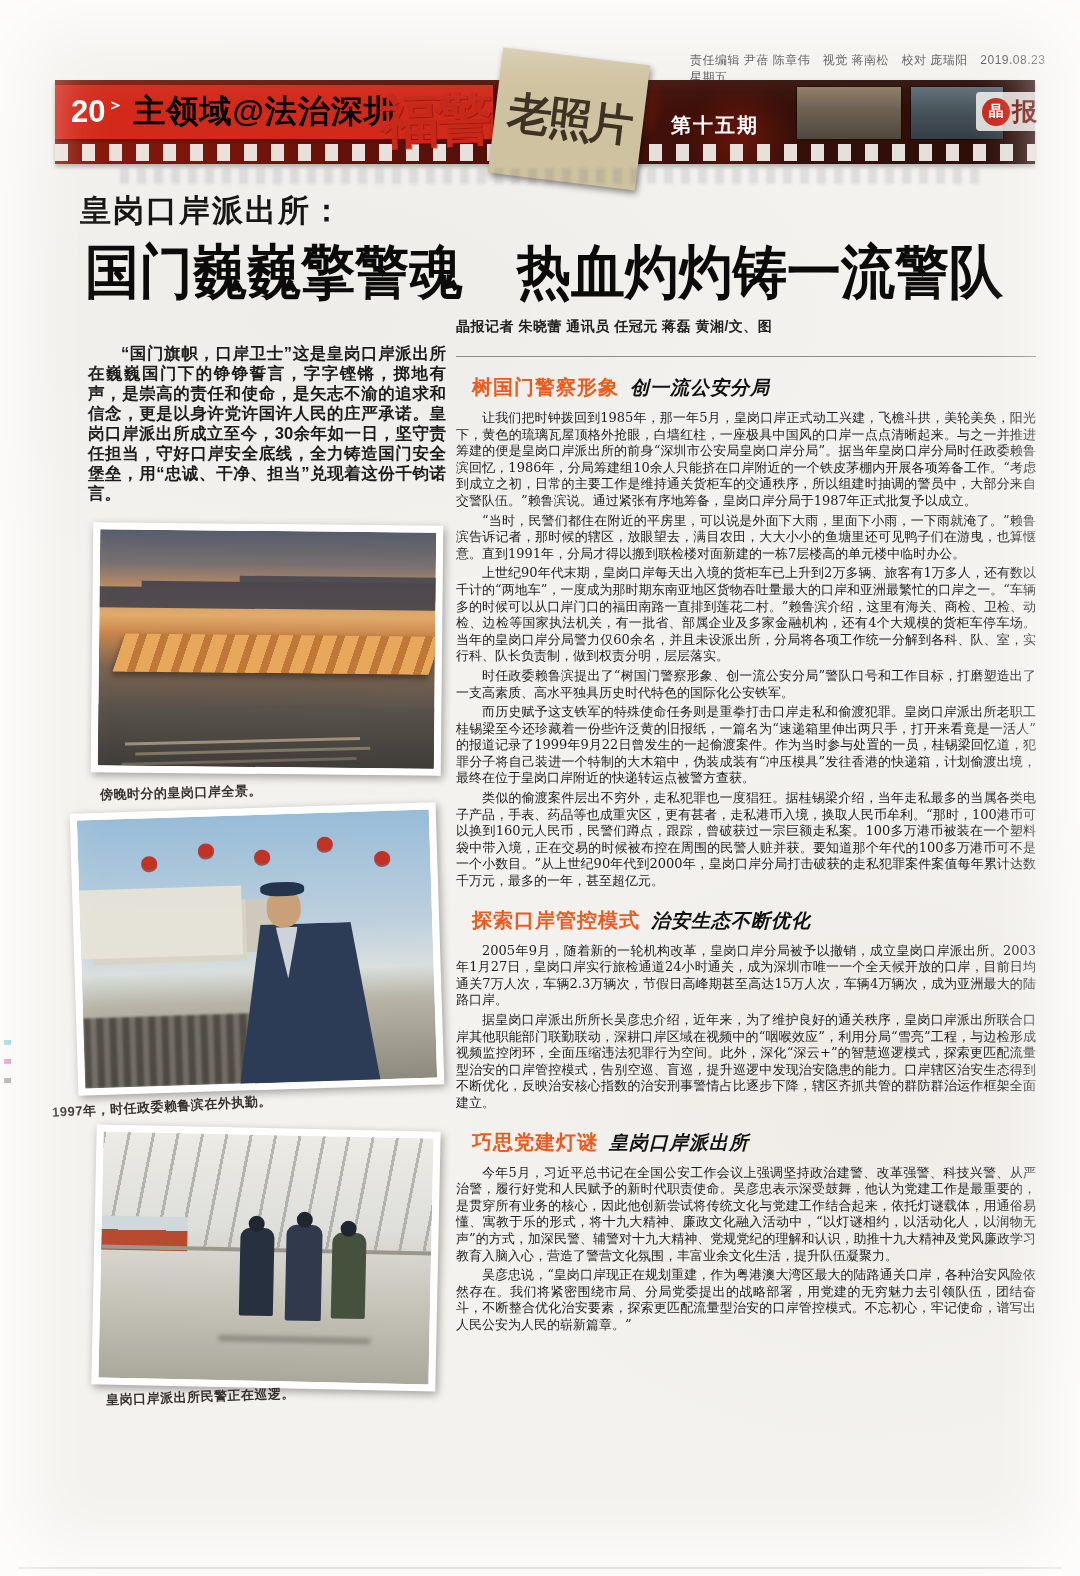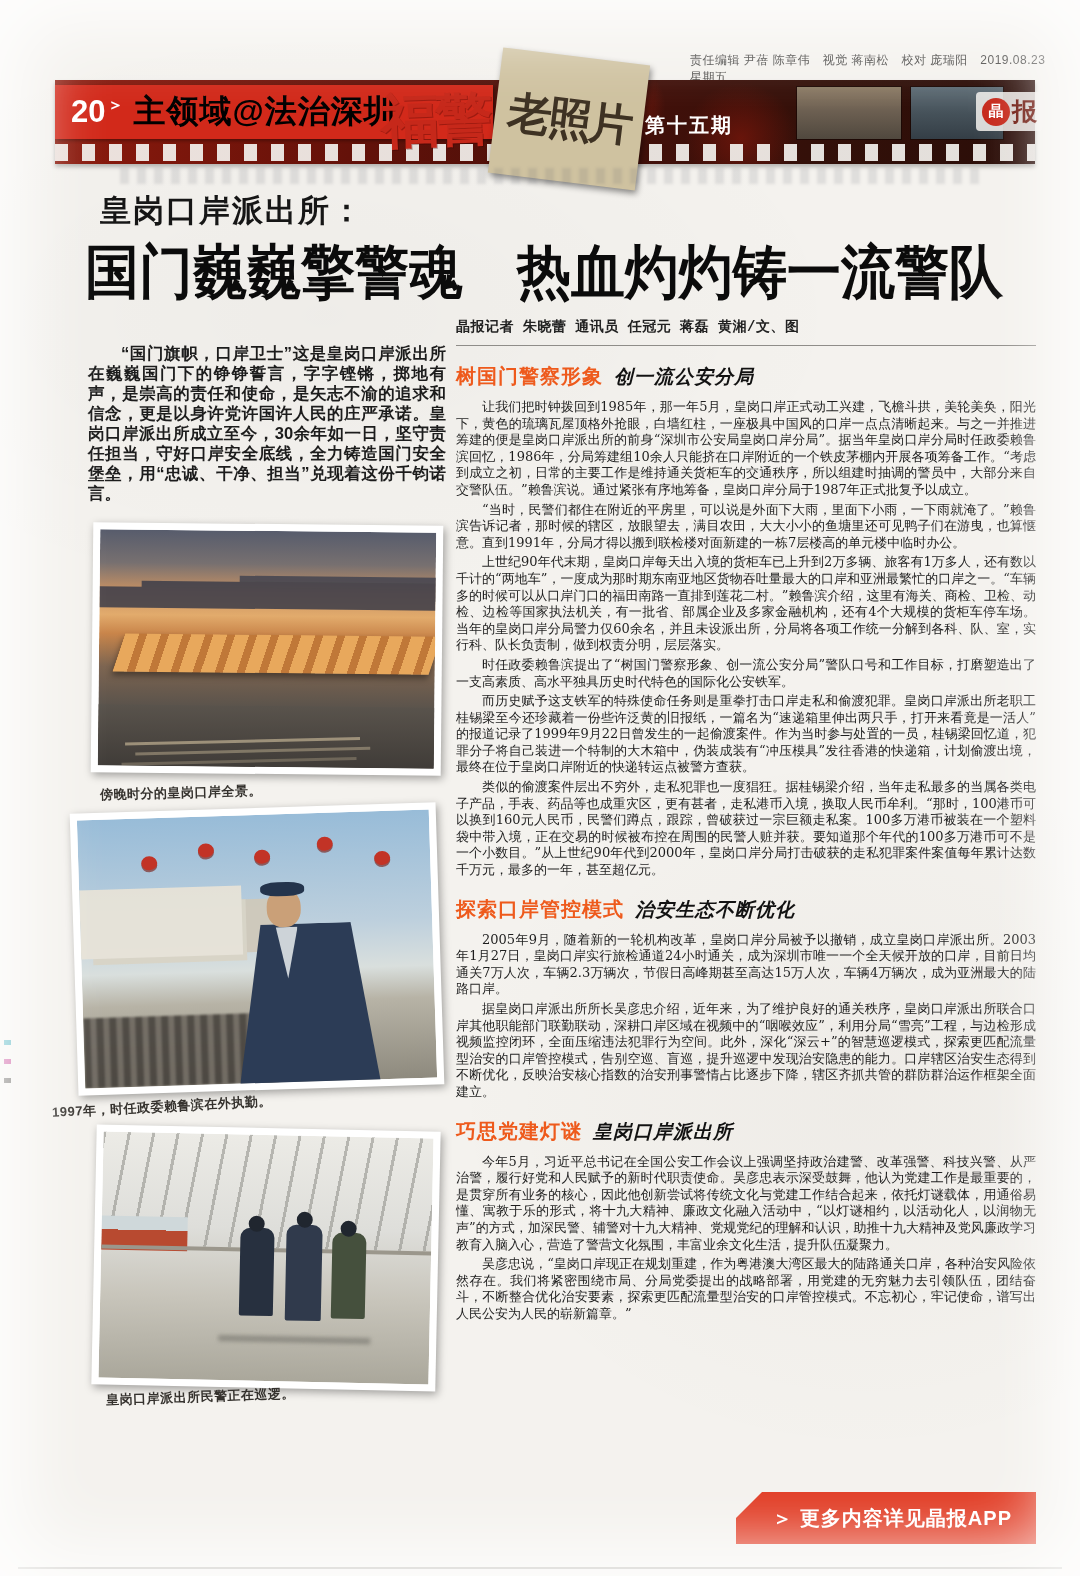--- a/index.html
+++ b/index.html
@@ -31,38 +31,38 @@
   .band-red .pgarrow { color:#fff; font-size:16px; font-weight:900; margin:0 10px 14px 2px; }
   .band-red .seclabel { color:#000000; font-size:32px; font-weight:900; letter-spacing:1px; }
   .brand-script { position:absolute; left:326px; top:2px; font-family:"DejaVu Serif", serif;
     font-size:58px; font-weight:900; color:#c6281a; transform:rotate(-2deg);
     text-shadow:1px 1px 0 rgba(60,0,0,.35); letter-spacing:-4px; }
   .brand-card { position:absolute; left:440px; top:-24px; width:148px; height:126px; background:#cfc2a0;
     transform:rotate(7deg); box-shadow:2px 3px 6px rgba(0,0,0,.45);
     display:flex; align-items:center; justify-content:center;
     font-size:44px; font-weight:900; color:#3e3223; letter-spacing:-3px;
     font-family:"DejaVu Serif", serif; }
-  .issue { position:absolute; left:590px; top:32px; color:#fff; font-size:20px; font-weight:900; letter-spacing:2px; }
+  .issue { position:absolute; left:616px; top:32px; color:#fff; font-size:20px; font-weight:900; letter-spacing:2px; }
   .film-photo { position:absolute; top:7px; height:52px; box-shadow:0 0 0 1px rgba(0,0,0,.4); }
   .fp1 { left:742px; width:104px;
     background:linear-gradient(180deg,#8d7c66 0%, #6d6052 45%, #50483e 100%); }
   .fp2 { left:856px; width:92px;
     background:linear-gradient(180deg,#5f6d76 0%, #46525a 50%, #343e46 100%); }
   .logo { position:absolute; right:-8px; top:12px; display:flex; align-items:center; gap:2px;
     background:rgba(244,242,238,.85); padding:3px 6px; border-radius:4px; }
   .logo-circle { width:28px; height:28px; border-radius:50%; background:#c6281a; color:#fff;
     font-size:15px; font-weight:900; display:flex; align-items:center; justify-content:center; }
   .logo-word { font-size:25px; font-weight:900; color:#6d150b; font-family:"DejaVu Serif", serif; }
 
   .ghost { position:absolute; left:120px; top:168px; width:860px; height:16px; opacity:.5;
     background:repeating-linear-gradient(90deg, rgba(90,92,104,.28) 0 9px, rgba(0,0,0,0) 9px 17px);
     filter:blur(1.6px); }
 
   
-  .kicker { position:absolute; left:100px; top:190px; font-size:31px; font-weight:900; color:#161616; letter-spacing:2px; }
+  .kicker { position:absolute; left:80px; top:190px; font-size:31px; font-weight:900; color:#161616; letter-spacing:2px; }
   .headline { position:absolute; left:85px; top:234px; width:960px; margin:0;
     font-size:54px; font-weight:900; color:#0b0b0b; letter-spacing:0px; white-space:nowrap;
     transform:scaleY(1.08); transform-origin:top left; }
 
   
   .intro { position:absolute; left:88px; top:343px; width:358px; margin:0;
     font-size:16.5px; font-weight:700; line-height:20px; color:#1c1c1c;
     text-align:justify; text-indent:2em; font-family:"Liberation Sans", sans-serif; }
   figure { margin:0; }
   .photo { position:absolute; background:#fff; padding:7px; box-shadow:2px 3px 8px rgba(0,0,0,.35); }
@@ -109,23 +109,23 @@
   .p3-f3 { left:70%; top:39%; width:34px; height:86px; background:#45503d; }
   .p3-head { position:absolute; width:16px; height:16px; border-radius:50%; background:#20262f; }
   .p3-floor-shadow { position:absolute; left:36%; bottom:16%; width:46%; height:6px; background:rgba(60,60,55,.35); filter:blur(2px); }
 
   .cap1 { left:100px; top:784px; transform:rotate(-1.5deg); }
   .cap2 { left:52px; top:1098px; transform:rotate(-3deg); }
   .cap3 { left:106px; top:1388px; transform:rotate(-2deg); }
 
   
   .right-col { position:absolute; left:456px; top:318px; width:580px; }
-  .byline { font-size:14px; font-weight:700; color:#222; padding-bottom:9px;
-    border-bottom:1px solid #8f8d89; margin-bottom:2px; letter-spacing:.5px;font-family:Liberation Mono, monospace; }
-  .sec-head { display:flex; gap:11px; align-items:baseline; margin:17px 0 9px; }
+  .byline { font-size:14px; font-weight:700; color:#222; padding-bottom:20px;
+    border-bottom:1px solid #8f8d89; margin-bottom:2px; letter-spacing:.5px; }
+  .sec-head { display:flex; gap:11px; align-items:baseline; margin:17px 16px 9px; }
   .sec-accent { font-size:20px; font-weight:900; color:#ee5a1c; letter-spacing:1px; }
   .sec-rest { font-size:19px; font-weight:900; color:#121212; letter-spacing:1px;font-style:italic; }
   .para { margin:0 0 3px; font-size:13px; line-height:16.6px; color:#1e1e1e;
     text-align:justify; text-indent:2em; font-family:"DejaVu Serif", serif; }
 
   
   .footer-banner { position:absolute; left:736px; top:1492px; width:300px; height:52px; background:#e13a22;
     clip-path:polygon(0 100%, 0 26px, 26px 0, 100% 0, 100% 100%);
     display:flex; align-items:center; justify-content:flex-end; padding-right:24px; box-sizing:border-box; }
   .footer-banner span { color:#fff; font-size:20px; font-weight:900; letter-spacing:1px; }
@@ -237,23 +237,20 @@
     <p class="para">据皇岗口岸派出所所长吴彦忠介绍，近年来，为了维护良好的通关秩序，皇岗口岸派出所联合口岸其他职能部门联勤联动，深耕口岸区域在视频中的“咽喉效应”，利用分局“雪亮”工程，与边检形成视频监控闭环，全面压缩违法犯罪行为空间。此外，深化“深云+”的智慧巡逻模式，探索更匹配流量型治安的口岸管控模式，告别空巡、盲巡，提升巡逻中发现治安隐患的能力。口岸辖区治安生态得到不断优化，反映治安核心指数的治安刑事警情占比逐步下降，辖区齐抓共管的群防群治运作框架全面建立。</p>
 
     <div class="sec-head">
       <span class="sec-accent">巧思党建灯谜</span>
       <span class="sec-rest">皇岗口岸派出所</span>
     </div>
     <p class="para">今年5月，习近平总书记在全国公安工作会议上强调坚持政治建警、改革强警、科技兴警、从严治警，履行好党和人民赋予的新时代职责使命。吴彦忠表示深受鼓舞，他认为党建工作是最重要的，是贯穿所有业务的核心，因此他创新尝试将传统文化与党建工作结合起来，依托灯谜载体，用通俗易懂、寓教于乐的形式，将十九大精神、廉政文化融入活动中，“以灯谜相约，以活动化人，以润物无声”的方式，加深民警、辅警对十九大精神、党规党纪的理解和认识，助推十九大精神及党风廉政学习教育入脑入心，营造了警营文化氛围，丰富业余文化生活，提升队伍凝聚力。</p>
     <p class="para">吴彦忠说，“皇岗口岸现正在规划重建，作为粤港澳大湾区最大的陆路通关口岸，各种治安风险依然存在。我们将紧密围绕市局、分局党委提出的战略部署，用党建的无穷魅力去引领队伍，团结奋斗，不断整合优化治安要素，探索更匹配流量型治安的口岸管控模式。不忘初心，牢记使命，谱写出人民公安为人民的崭新篇章。”</p>
   </div>
 
-  <div class="footer-banner">
-    <span>＞ 更多内容详见晶报APP</span>
-  </div>
 
   <div class="regmarks">
     <i class="rm-c"></i>
     <i class="rm-m"></i>
     <i class="rm-k"></i>
   </div>
   <div class="bottom-line"></div>
 
 </div>
 

